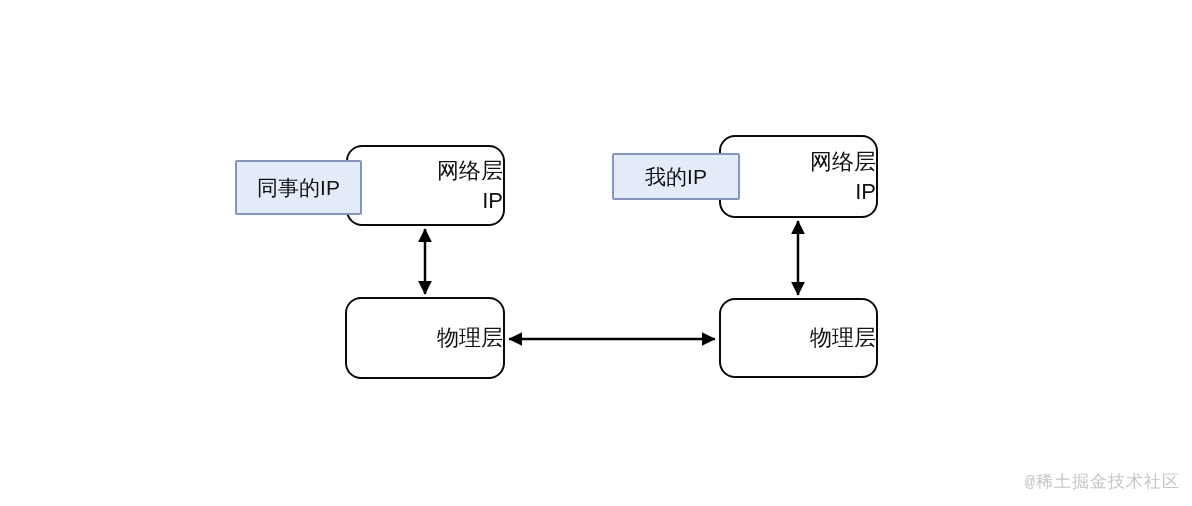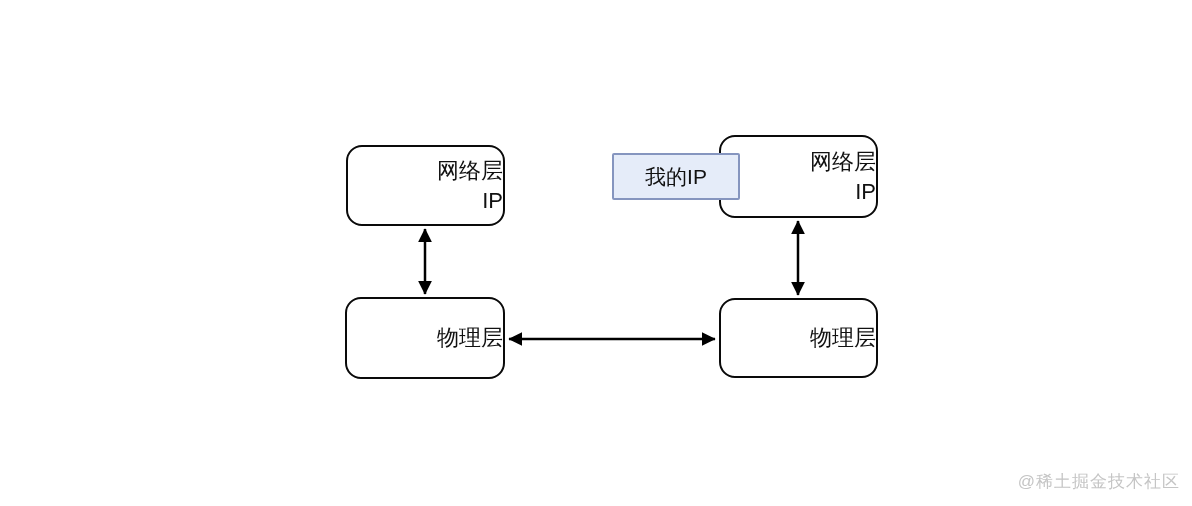--- a/index.html
+++ b/index.html
@@ -60,38 +60,40 @@
   #tag-right { left: 612px; top: 153px; width: 128px; height: 47px; }
 
   .watermark {
     position: absolute;
     right: 12px;
     top: 470px;
     font-size: 17px;
     color: #c5c5c5;
     letter-spacing: 1px;
     z-index: 1;
+    font-family: Liberation Mono, monospace;
   }
 </style>
 </head>
 <body>
 
 <div class="canvas">
 
   <svg class="arrows" width="1192" height="506" viewBox="0 0 1192 506">
     <defs>
       <marker id="ah" viewBox="0 0 10 10" refX="9.5" refY="5" markerWidth="5.5" markerHeight="5.5" orient="auto-start-reverse">
         <path d="M0,0 L10,5 L0,10 z" fill="#000000"></path>
       </marker>
     </defs>
     <line x1="425" y1="229" x2="425" y2="294" stroke="#000000" stroke-width="2.5" marker-start="url(#ah)" marker-end="url(#ah)"></line>
     <line x1="798" y1="221" x2="798" y2="295" stroke="#000000" stroke-width="2.5" marker-start="url(#ah)" marker-end="url(#ah)"></line>
     <line x1="509" y1="339" x2="715" y2="339" stroke="#000000" stroke-width="2.5" marker-start="url(#ah)" marker-end="url(#ah)"></line>
   </svg>
 
+  <div class="ip-tag" id="tag-left">同事的IP</div>
 
   <div class="node" id="net-left">
     <div>网络层</div>
     <div>IP</div>
   </div>
 
   <div class="ip-tag" id="tag-right">我的IP</div>
 
   <div class="node" id="net-right">
     <div>网络层</div>

